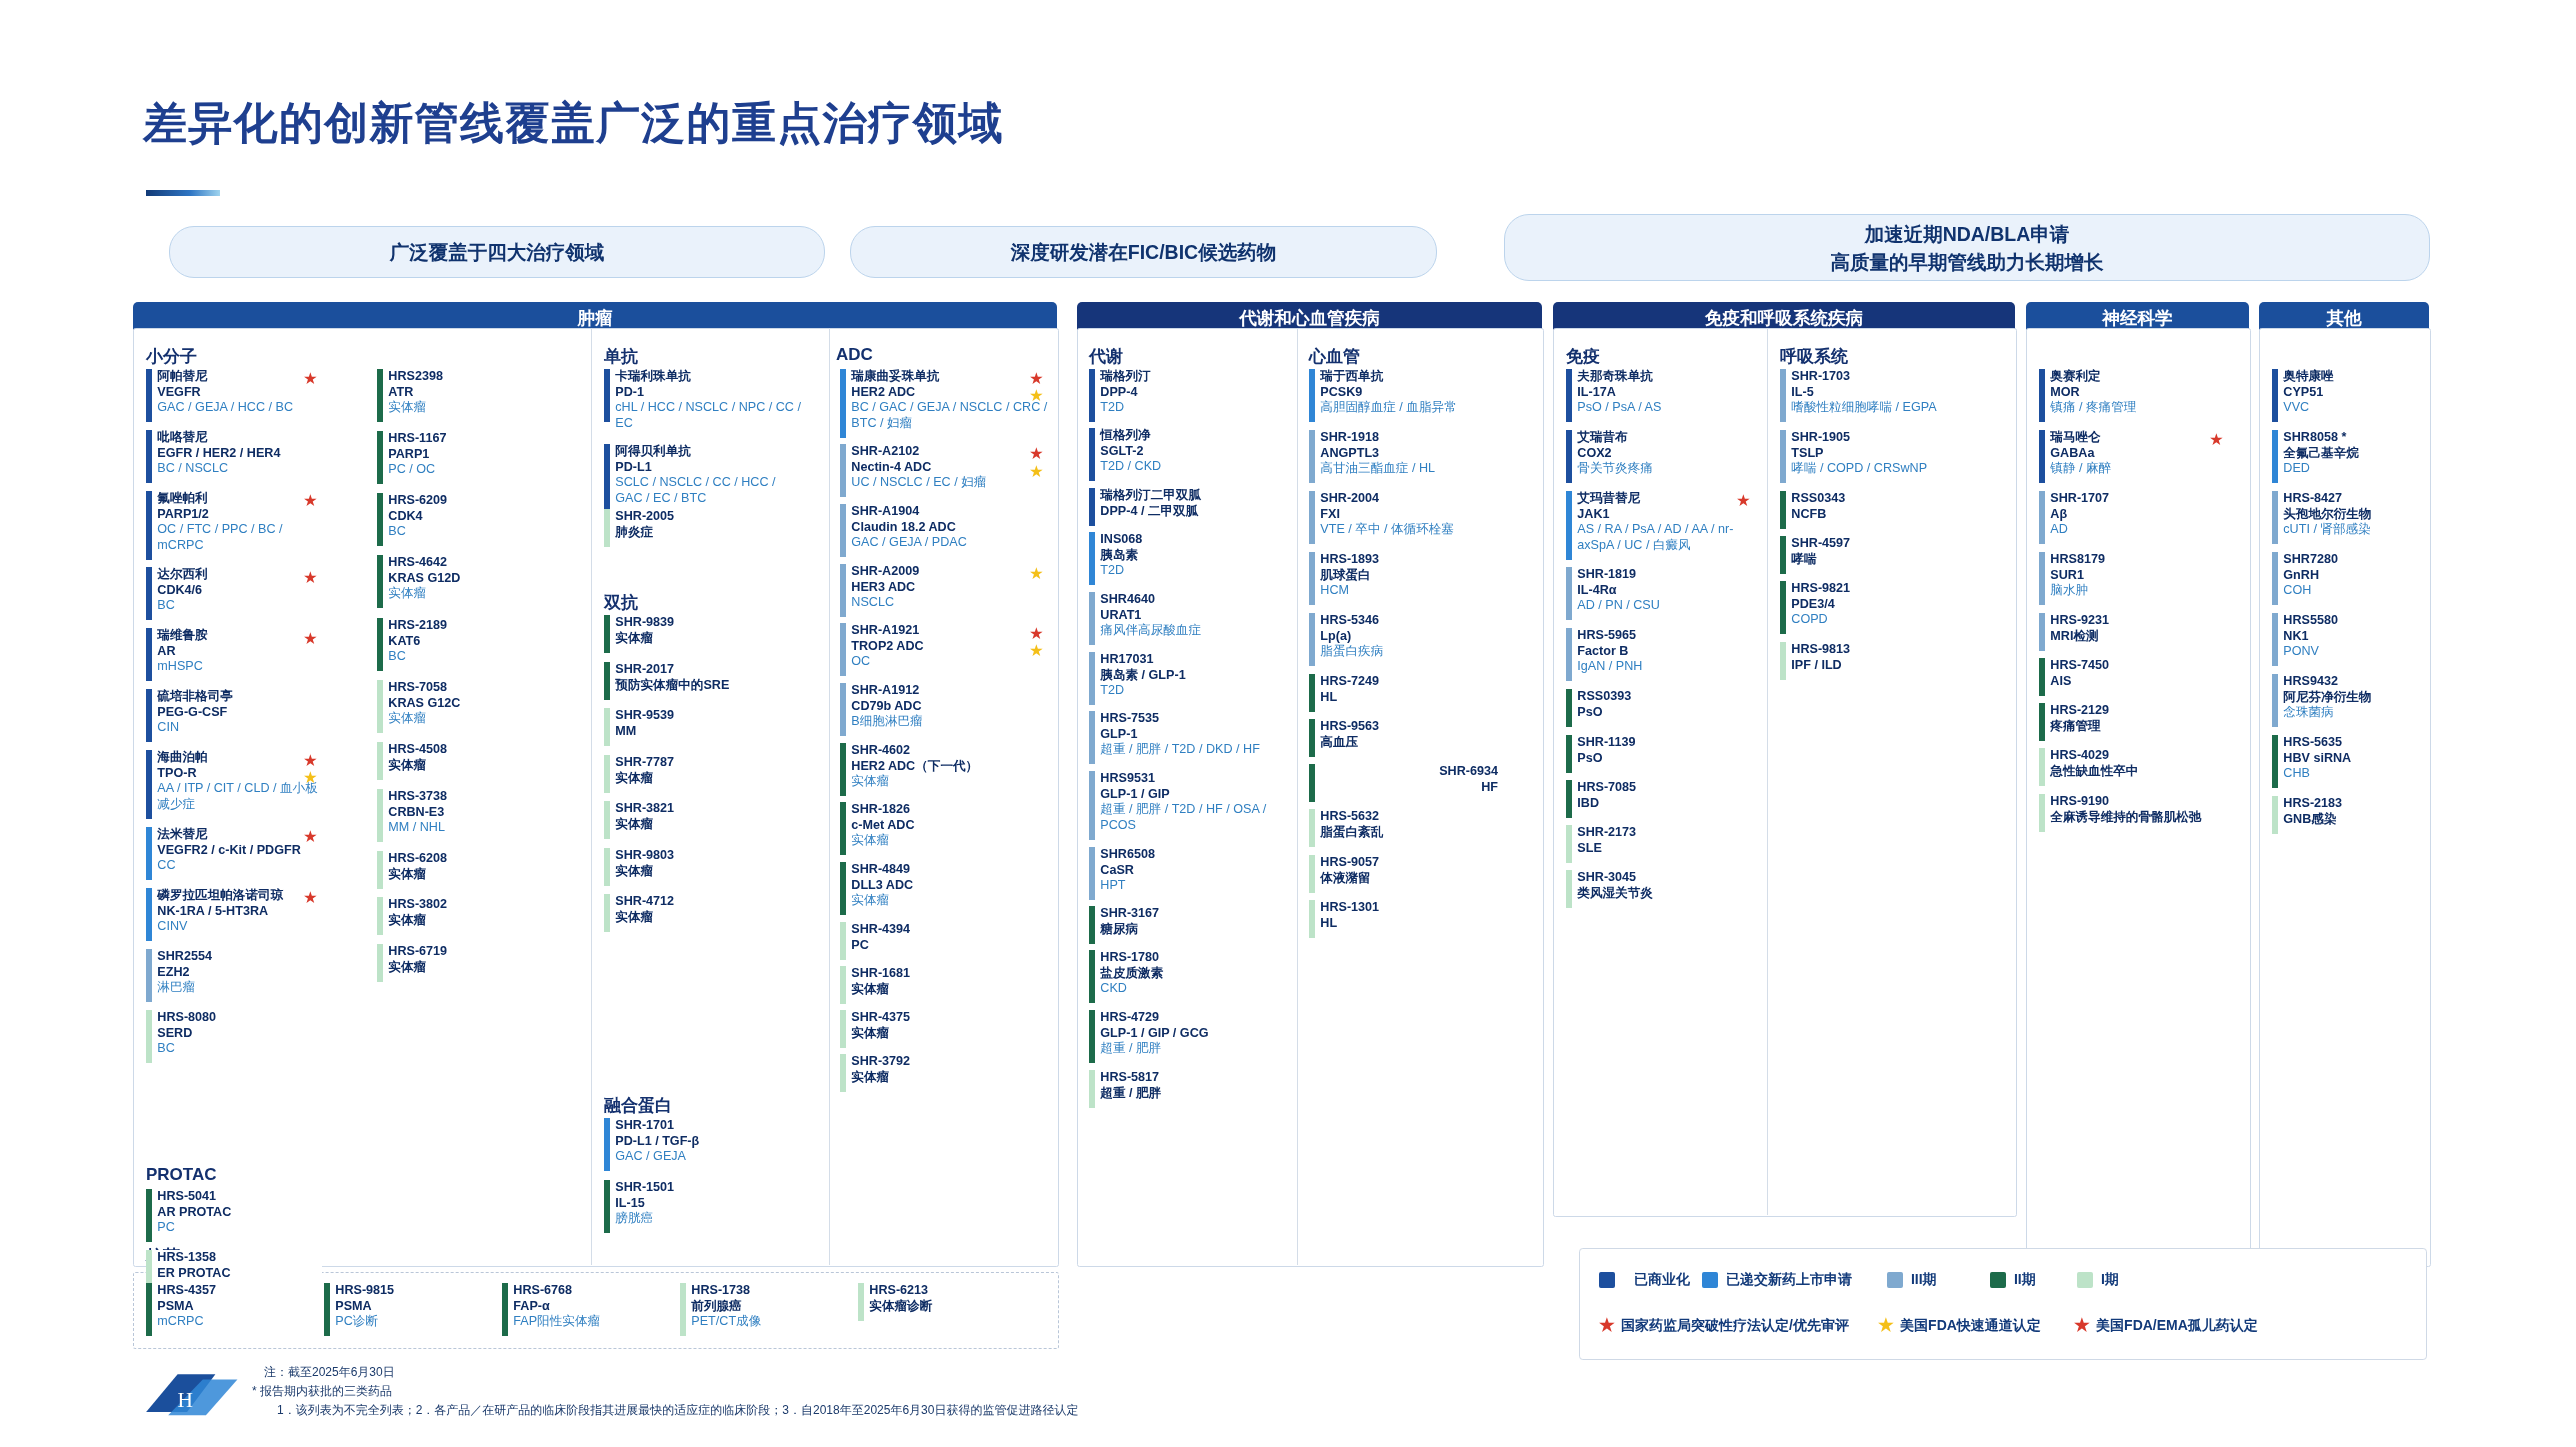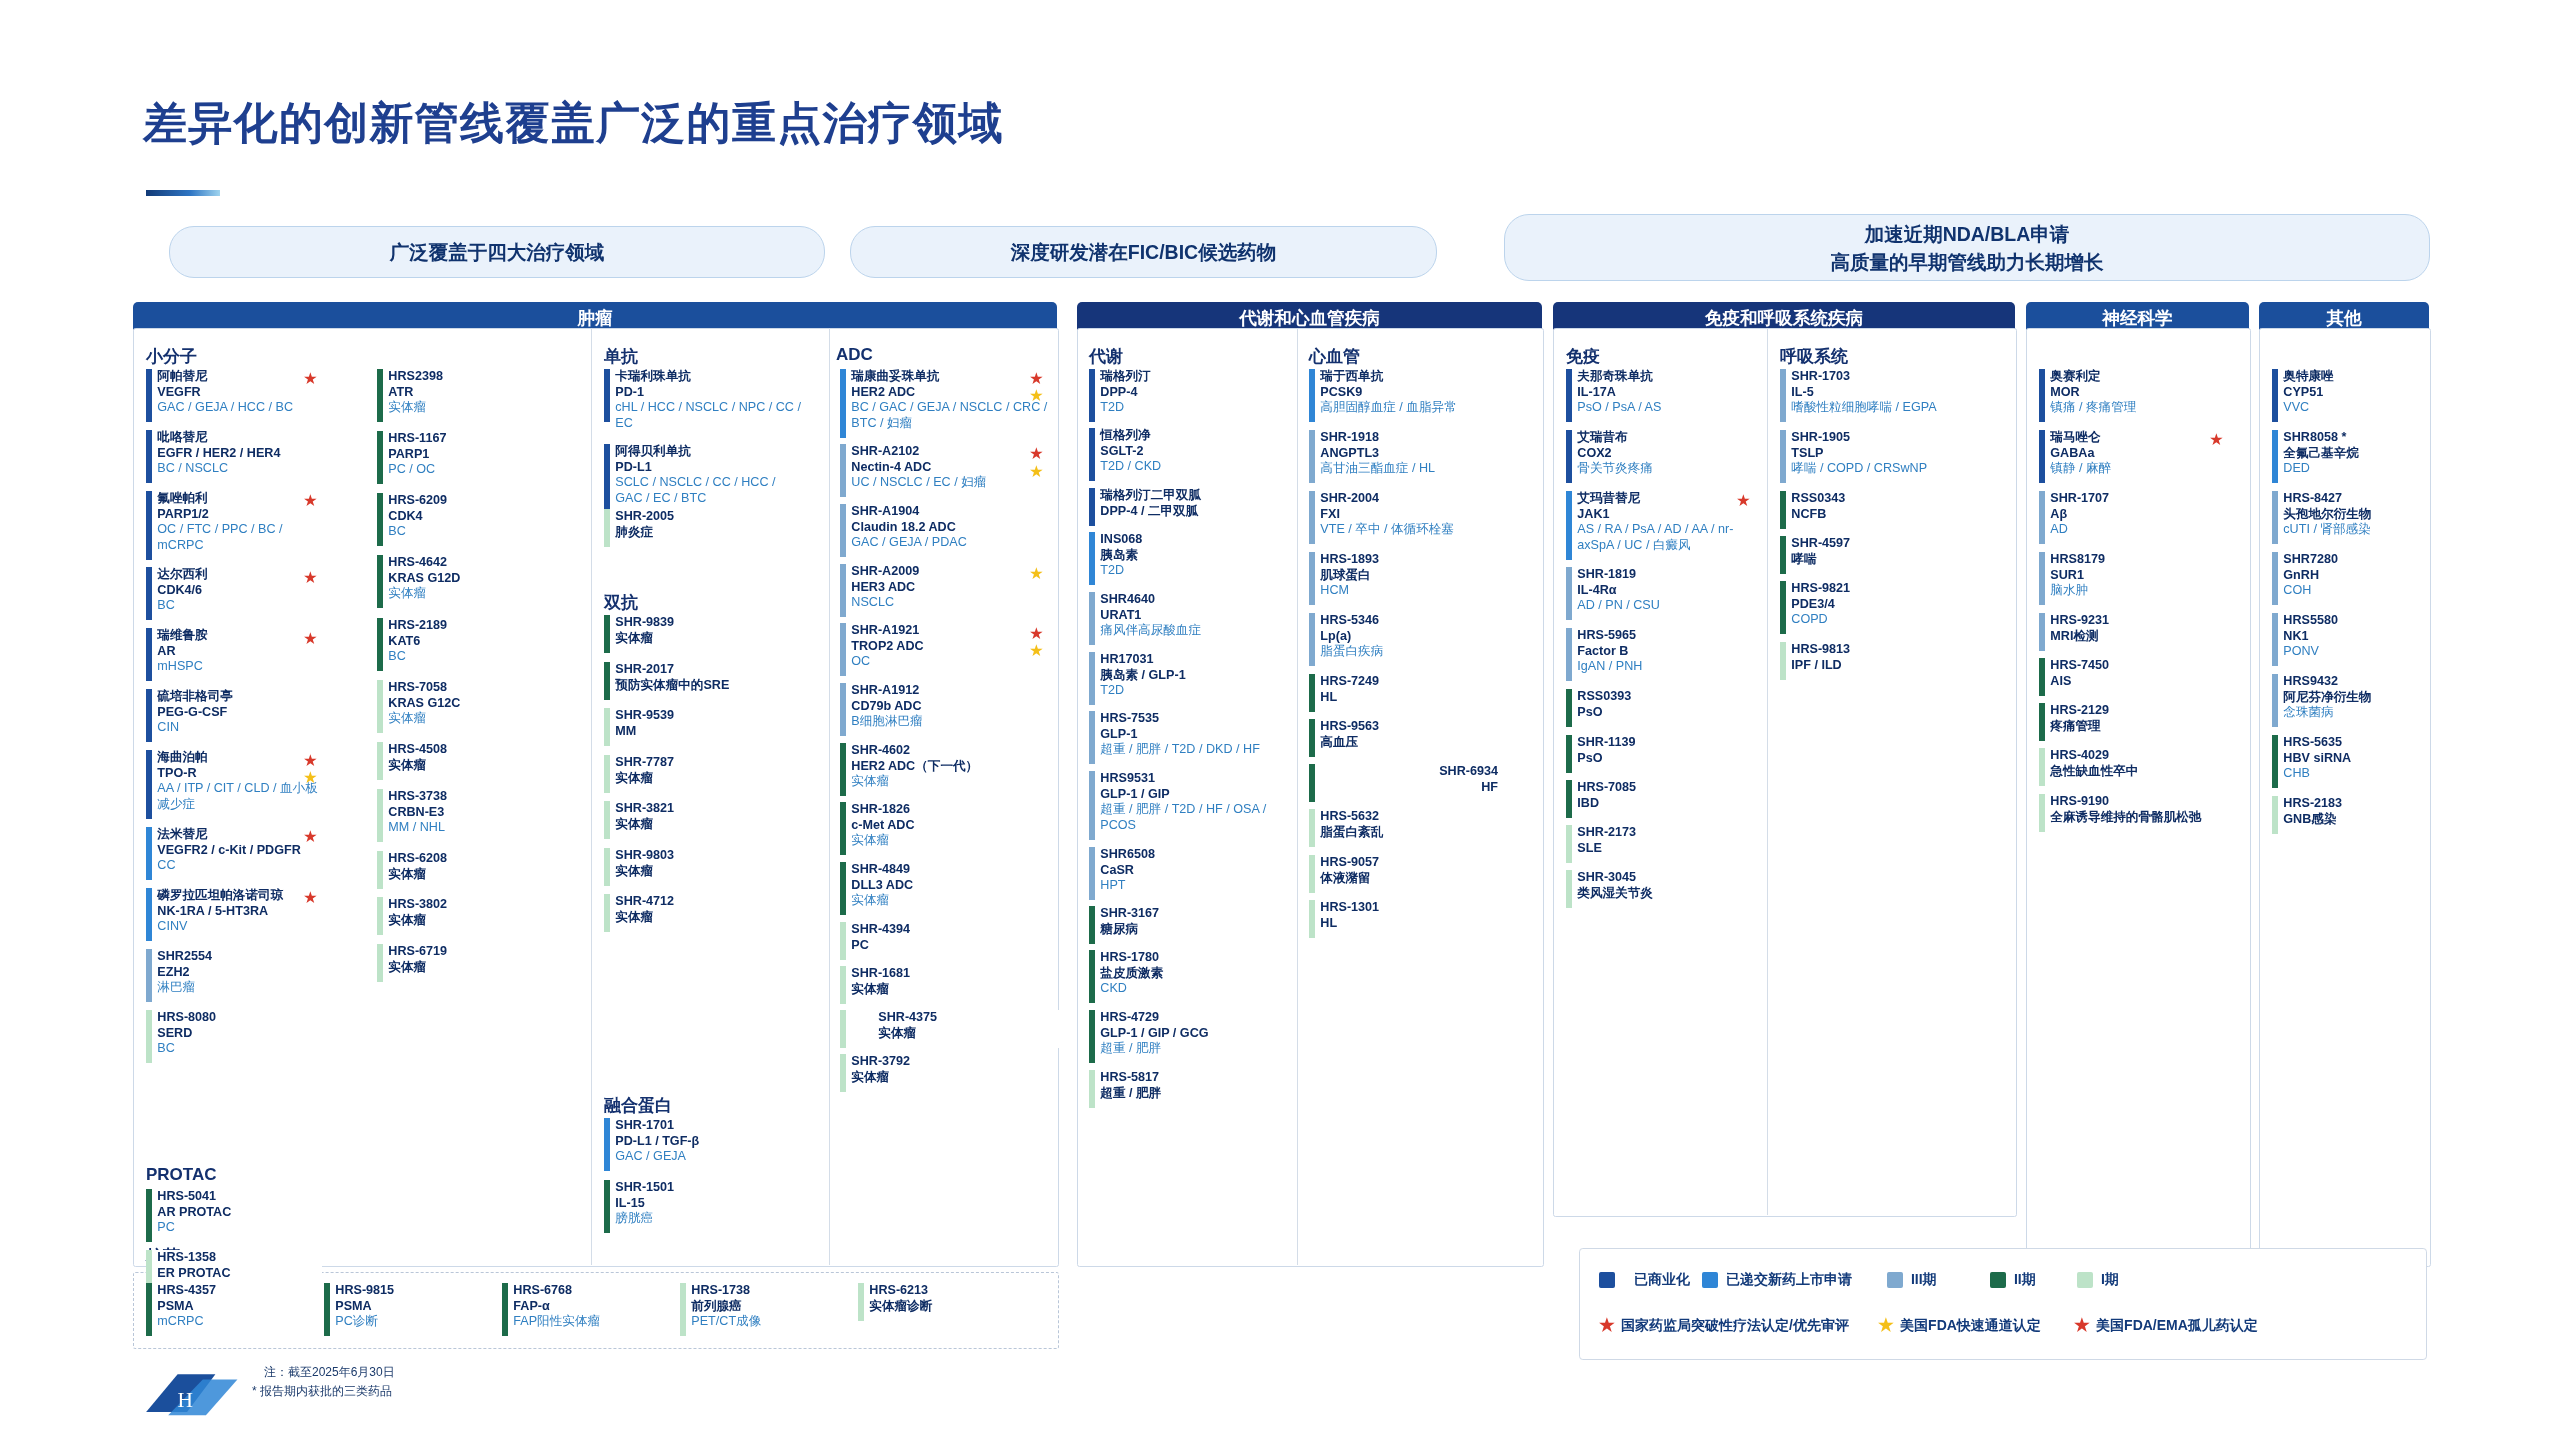--- a/index.html
+++ b/index.html
@@ -470,21 +470,21 @@
           <div class="tg">PC</div>
         </div>
       </div>
       <div class="card" style="left: 840px; top: 966px; width: 208px; height: 38px;">
         <div class="bar" style="background: rgb(189, 227, 200);"></div>
         <div class="txt">
           <div class="nm">SHR-1681</div>
           <div class="tg">实体瘤</div>
         </div>
       </div>
-      <div class="card" style="left: 840px; top: 1010px; width: 208px; height: 38px; padding-left: 27px;">
+      <div class="card" style="left: 840px; top: 1010px; width: 208px; height: 38px;">
         <div class="bar" style="background: rgb(189, 227, 200);"></div>
         <div class="txt">
           <div class="nm">SHR-4375</div>
           <div class="tg">实体瘤</div>
         </div>
       </div>
       <div class="card" style="left: 840px; top: 1054px; width: 208px; height: 38px;">
         <div class="bar" style="background: rgb(189, 227, 200);"></div>
         <div class="txt">
           <div class="nm">SHR-3792</div>
@@ -1006,15 +1006,16 @@
       </div>
   </div>
 
   <svg class="logo" viewBox="0 0 170 92">
     <path d="M5 70 L55 10 L115 10 L70 70 Z" fill="#1b4f9c"></path>
     <path d="M40 75 L95 18 L150 18 L100 75 Z" fill="#2f86d6" opacity="0.85"></path>
     <text x="55" y="62" font-size="34" font-family="Liberation Serif, serif" fill="#ffffff">H</text>
   </svg>
   <div class="foot" style="left:264px;top:1363px;">注：截至2025年6月30日</div>
   <div class="foot" style="left:252px;top:1382px;">* 报告期内获批的三类药品</div>
+  <div class="foot" style="left:277px;top:1401px;">1．该列表为不完全列表；2．各产品／在研产品的临床阶段指其进展最快的适应症的临床阶段；3．自2018年至2025年6月30日获得的监管促进路径认定</div>
 
 </div>
 
 
 </body></html>

